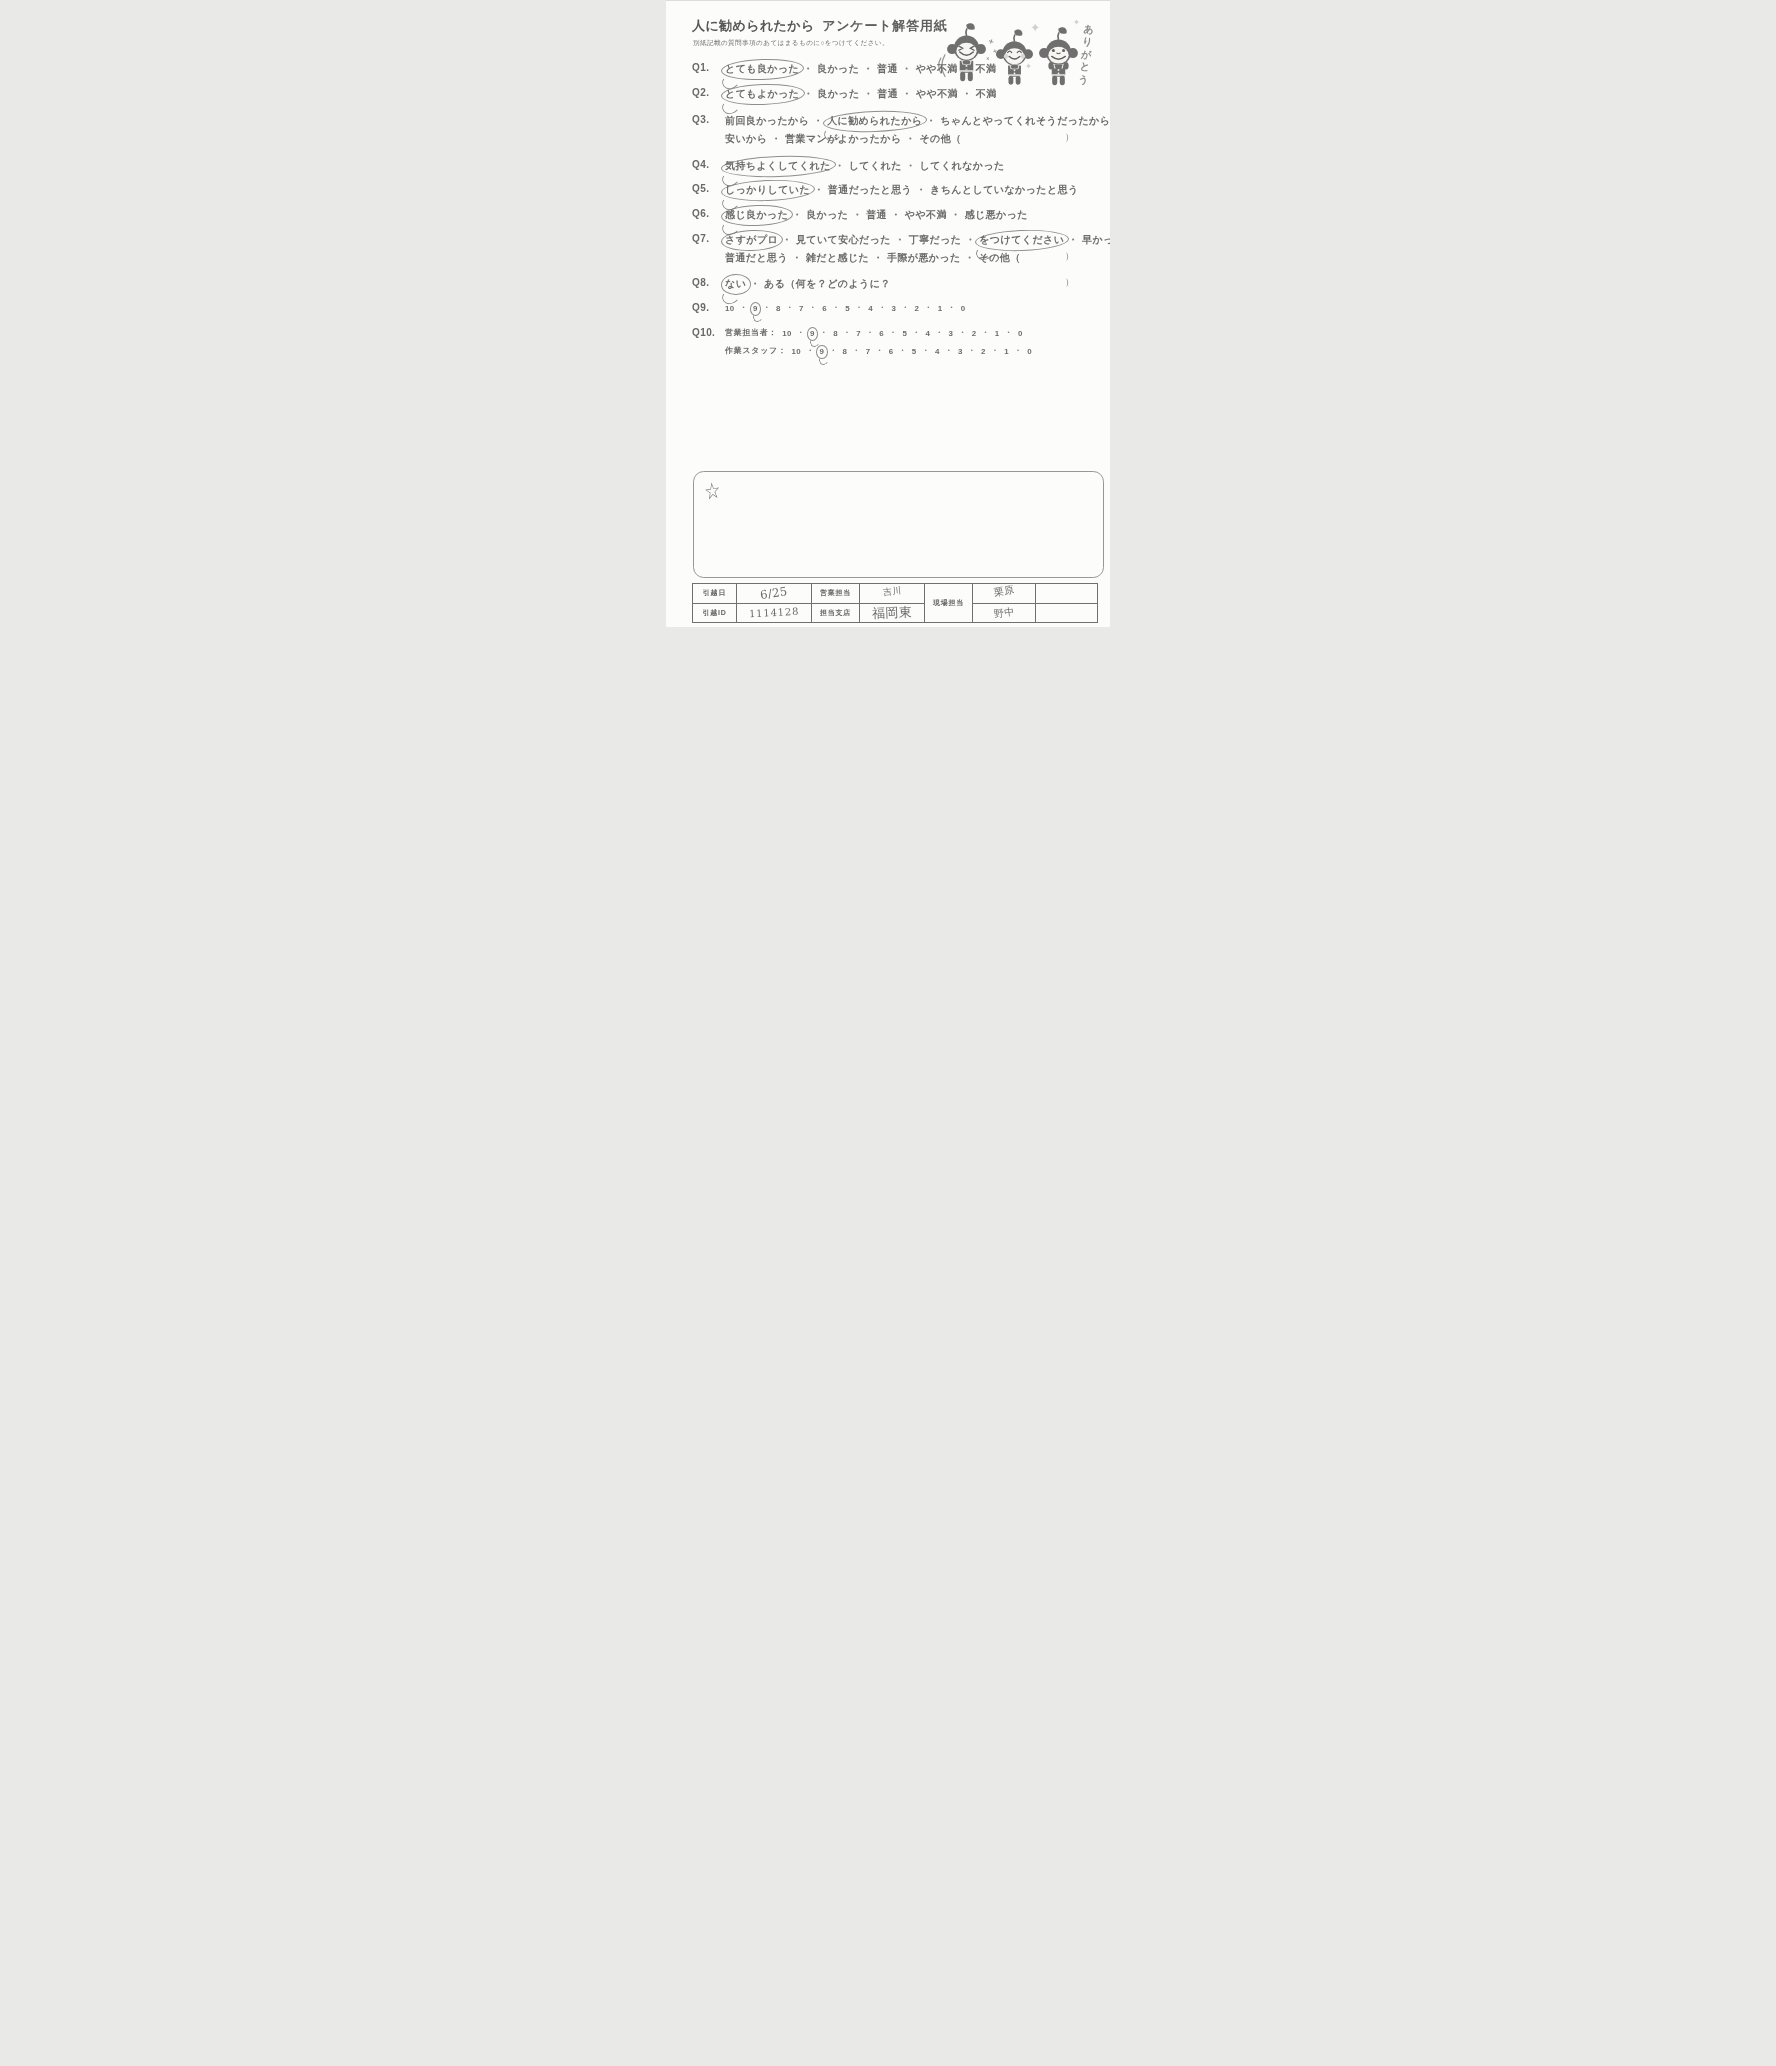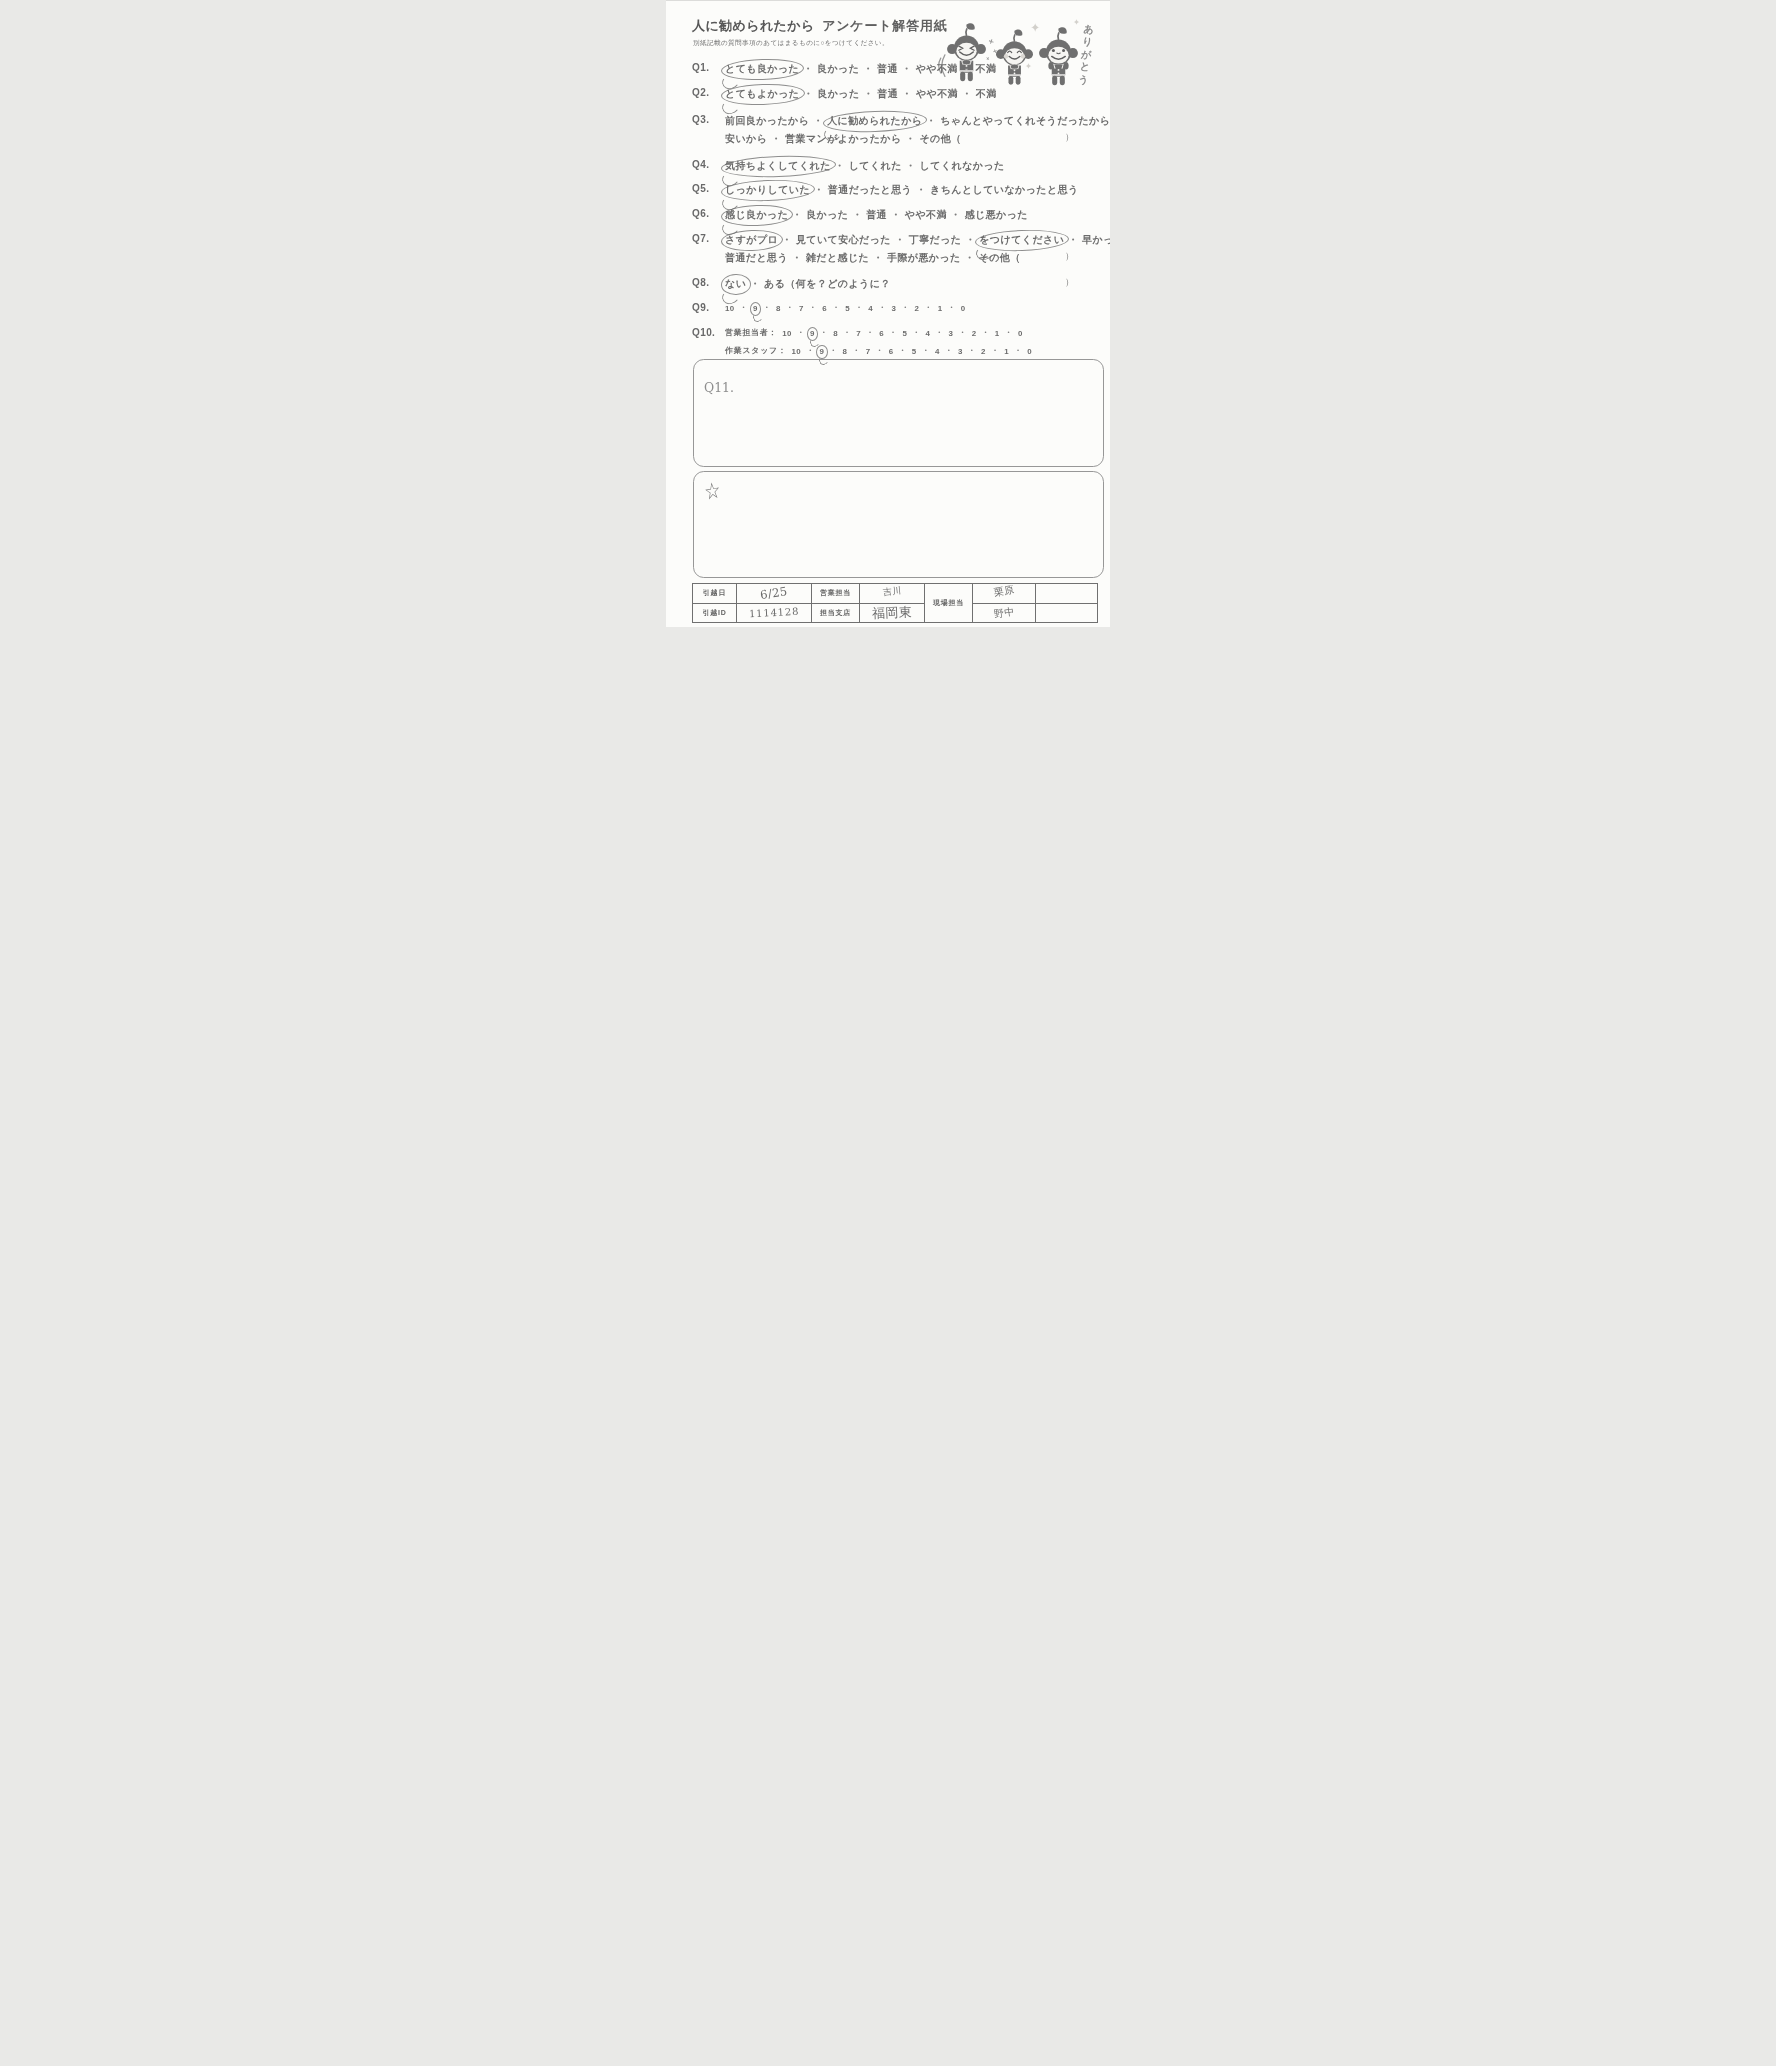--- a/index.html
+++ b/index.html
@@ -356,23 +356,20 @@
       <span>3</span>
       <span class="sep">・</span>
       <span>2</span>
       <span class="sep">・</span>
       <span>1</span>
       <span class="sep">・</span>
       <span>0</span>
     </div>
   </div>
 
-  <div class="box box-q11">
-    <span class="box-label">Q11.</span>
-  </div>
   <div class="box box-star">
     <span class="star-glyph">☆</span>
   </div>
 
   <table class="ftable">
     <colgroup>
       <col style="width:44px">
         <col style="width:75px">
         <col style="width:48px">
       <col style="width:65px">

